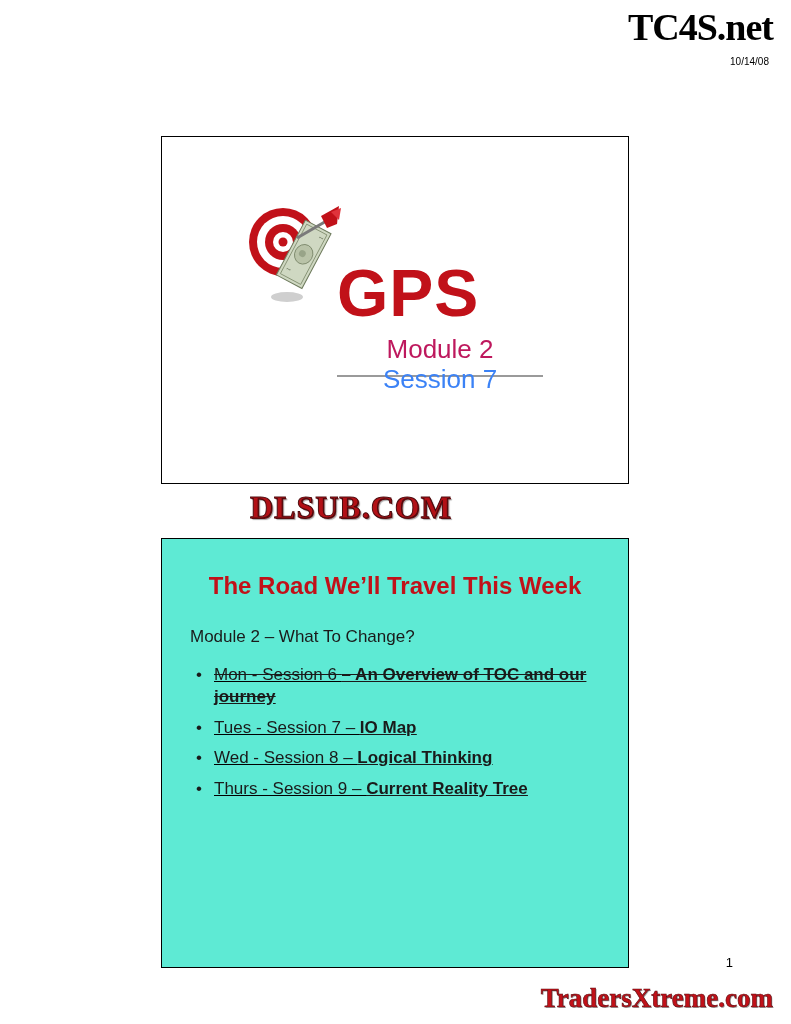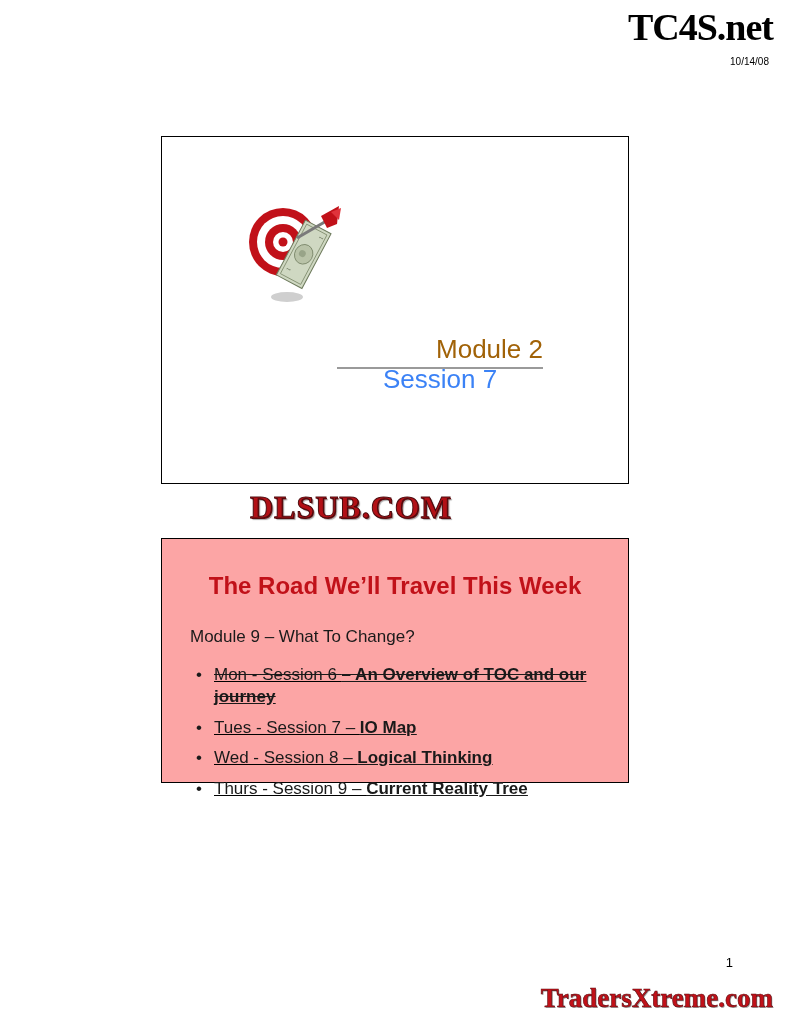--- a/index.html
+++ b/index.html
@@ -79,26 +79,26 @@
     font-size: 66px;
     line-height: 1;
     color: #c11119;
     letter-spacing: 1px;
   }
   .module-line {
     position: absolute;
     left: 120px;
     top: 152px;
     width: 206px;
-    text-align: right;
+    text-align: center;
     font-family: "Liberation Sans", sans-serif;
     font-size: 26px;
-    color: #a16207;
+    color: #be185d;
     border-bottom: 2px solid #9a9a9a;
-    padding-bottom: 2px;
+    padding-bottom: 10px;
   }
   .session-line {
     position: absolute;
     left: 120px;
     top: 182px;
     width: 206px;
     text-align: center;
     font-family: "Liberation Sans", sans-serif;
     font-size: 26px;
     color: #3b82f6;
@@ -124,23 +124,23 @@
     white-space: nowrap;
     line-height: 36px;
   }
 
   
   .slide2 {
     position: absolute;
     left: 161px;
     top: 538px;
     width: 468px;
-    height: 245px;
+    height: 430px;
     border: 1px solid #000000;
-    background: #fca5a5;
+    background: #5eead4;
     box-sizing: border-box;
   }
   .slide2-title {
     position: absolute;
     left: 0;
     top: 33px;
     width: 100%;
     text-align: center;
     font-family: "Liberation Sans", sans-serif;
     font-weight: bold;
@@ -239,32 +239,33 @@
           <text x="88" y="68" font-size="6" fill="#5f6b50" font-family="Liberation Serif, serif">1</text>
         </g>
 
         <line x1="62" y1="40" x2="100" y2="18" stroke="#7a7a7a" stroke-width="3"></line>
 
         <path d="M86 18 L104 8 L102 26 L92 30 Z" fill="#c11119"></path>
         <path d="M96 14 L106 10 L104 22 Z" fill="#e0343c"></path>
       </svg>
     </div>
 
+    <div class="gps-text">GPS</div>
     <div class="module-line">Module 2</div>
     <div class="session-line">Session 7</div>
   </div>
 </div>
 
 <div class="watermark">
   <span class="wm-text">DLSUB.COM</span>
 </div>
 
 <div class="slide2">
   <div class="slide2-title">The Road We’ll Travel This Week</div>
-  <div class="slide2-sub">Module 9 – What To Change?</div>
+  <div class="slide2-sub">Module 2 – What To Change?</div>
   <ul class="bullets">
     <li class="li-struck">
       <span class="b-plain">Mon - Session 6 </span><span class="b-bold">– An Overview of TOC and our journey</span>
     </li>
     <li>
       <span class="b-plain">Tues - Session 7 – </span><span class="b-bold">IO Map</span>
     </li>
     <li>
       <span class="b-plain">Wed - Session 8 – </span><span class="b-bold">Logical Thinking</span>
     </li>

